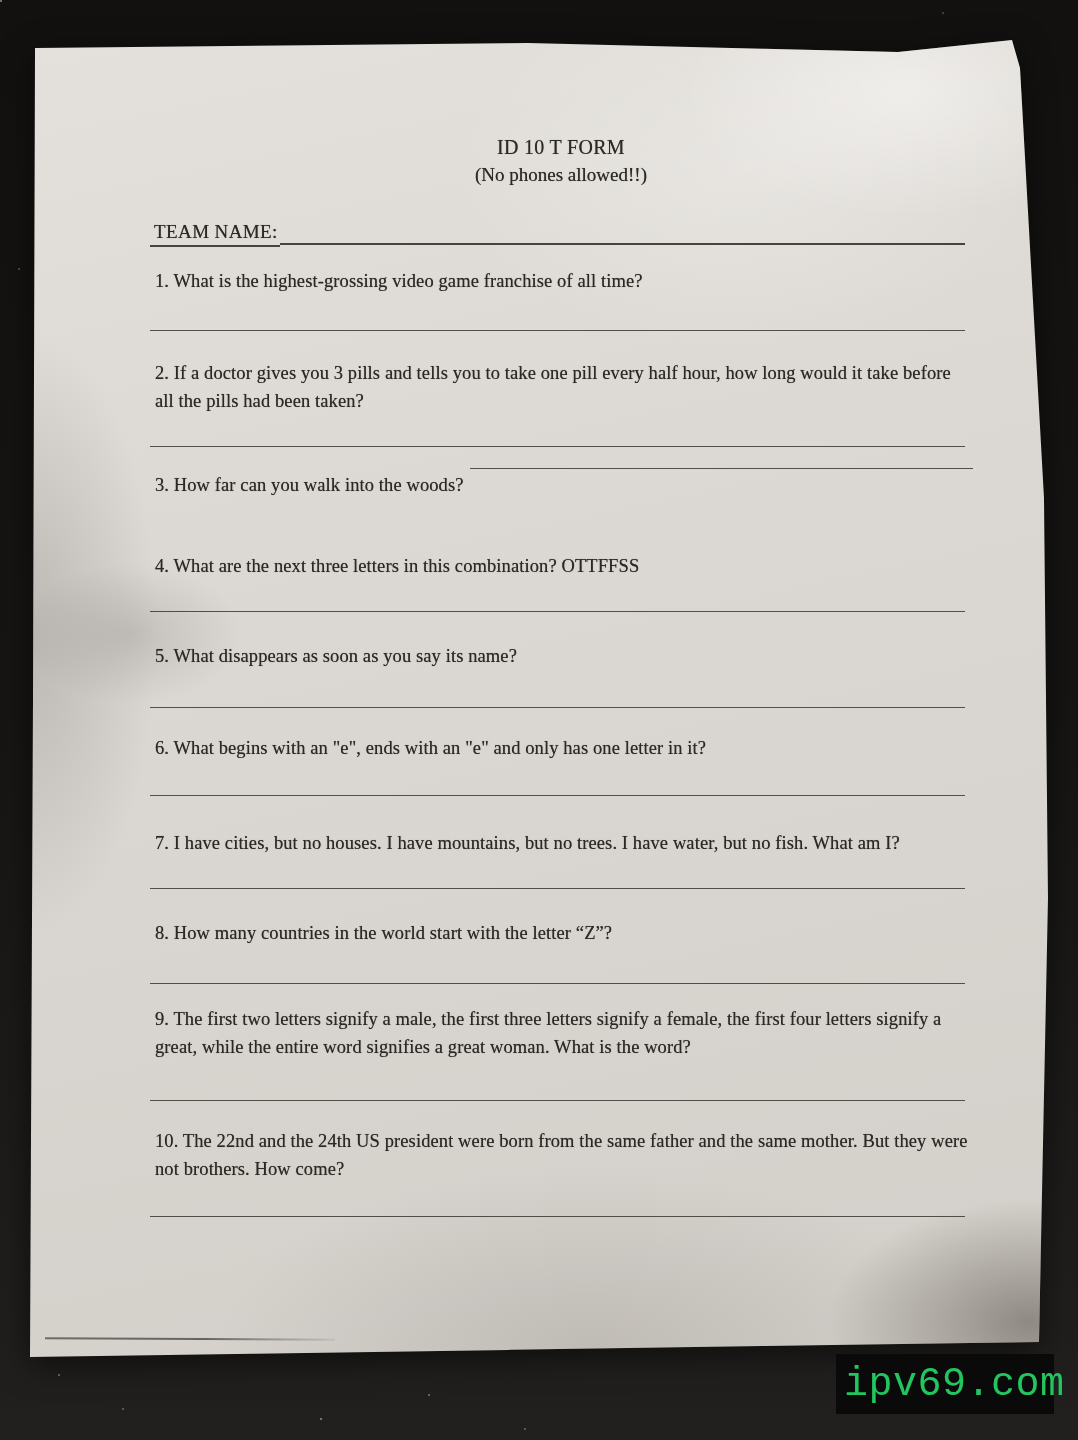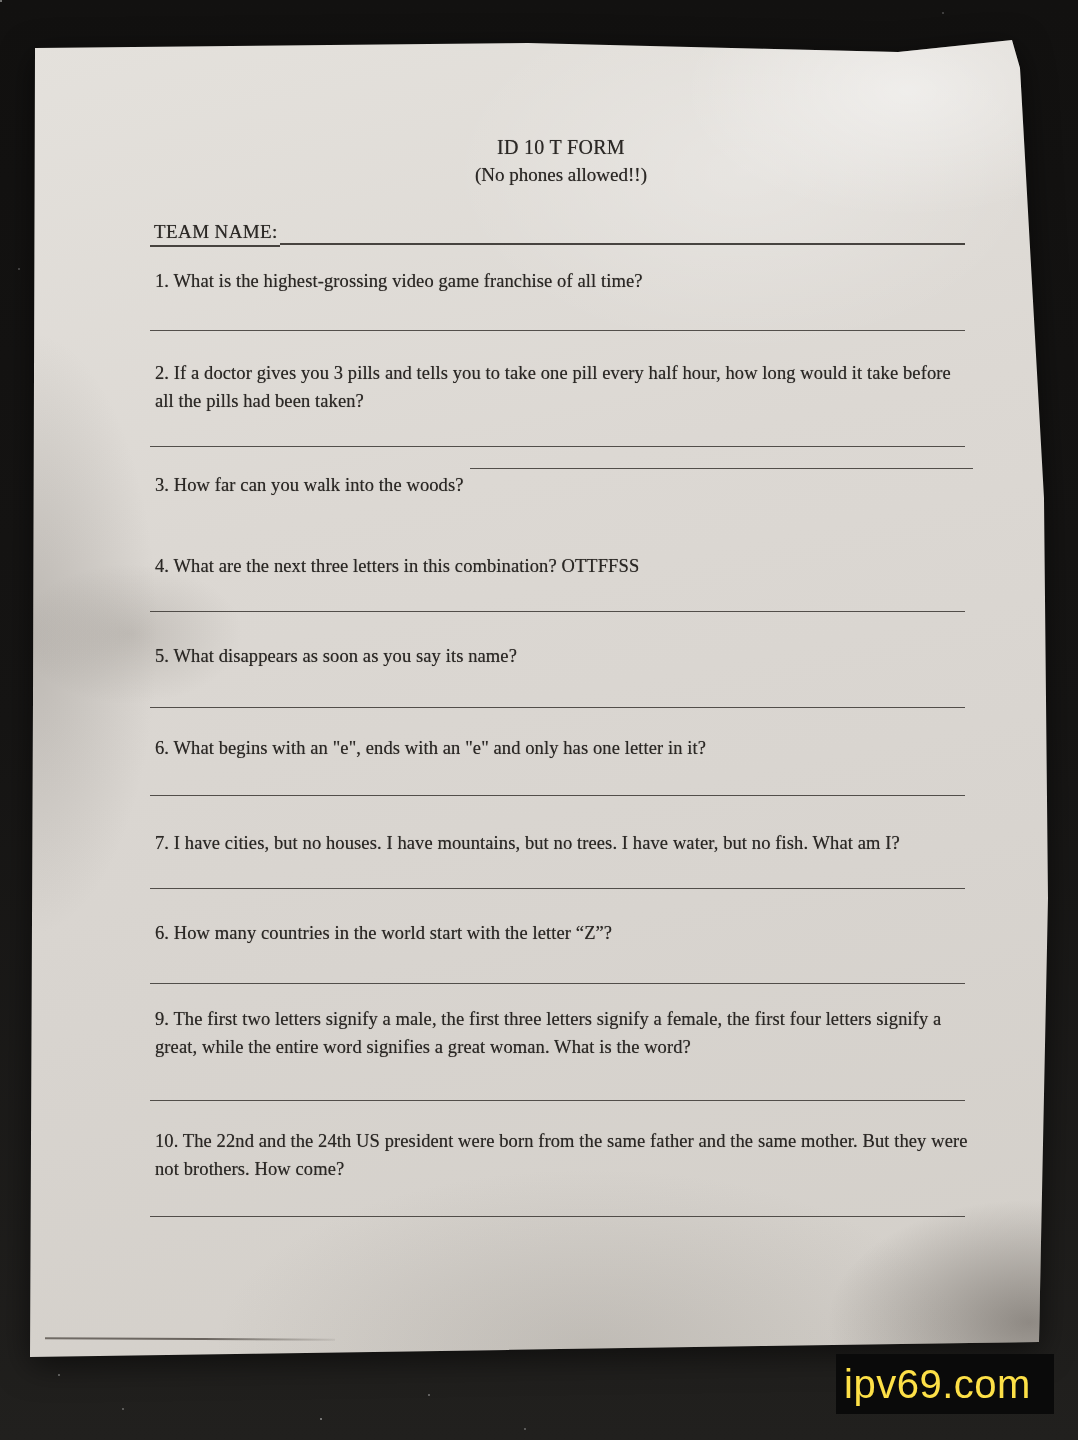--- a/index.html
+++ b/index.html
@@ -149,23 +149,23 @@
     top: 1354px;
     width: 218px;
     height: 60px;
     background: #0a0a0a;
     display: flex;
     align-items: center;
     padding-left: 8px;
     box-sizing: border-box;
   }
   .watermark span {
-    font-family: Liberation Sans, sans-serif;
+    font-family: Liberation Mono, monospace;
     font-size: 40px;
-    color: #fde047;
+    color: #22c55e;
     letter-spacing: 0.5px;
   }
 </style>
 </head>
 <body>
 
 <div class="scene">
   <div class="speck"></div>
 
   <div class="paper-wrap">
@@ -208,21 +208,21 @@
         <span class="q-text">6. What begins with an "e", ends with an "e" and only has one letter in it?</span>
       </div>
       <div class="answer-line" style="top:757px"></div>
 
       <div class="q" style="top:792px">
         <span class="q-text">7. I have cities, but no houses. I have mountains, but no trees. I have water, but no fish. What am I?</span>
       </div>
       <div class="answer-line" style="top:850px"></div>
 
       <div class="q" style="top:882px">
-        <span class="q-text">6. How many countries in the world start with the letter “Z”?</span>
+        <span class="q-text">8. How many countries in the world start with the letter “Z”?</span>
       </div>
       <div class="answer-line" style="top:945px"></div>
 
       <div class="q" style="top:968px">
         <span class="q-text">9. The first two letters signify a male, the first three letters signify a female, the first four letters signify a great, while the entire word signifies a great woman. What is the word?</span>
       </div>
       <div class="answer-line" style="top:1062px"></div>
 
       <div class="q" style="top:1090px">
         <span class="q-text">10. The 22nd and the 24th US president were born from the same father and the same mother. But they were not brothers. How come?</span>

